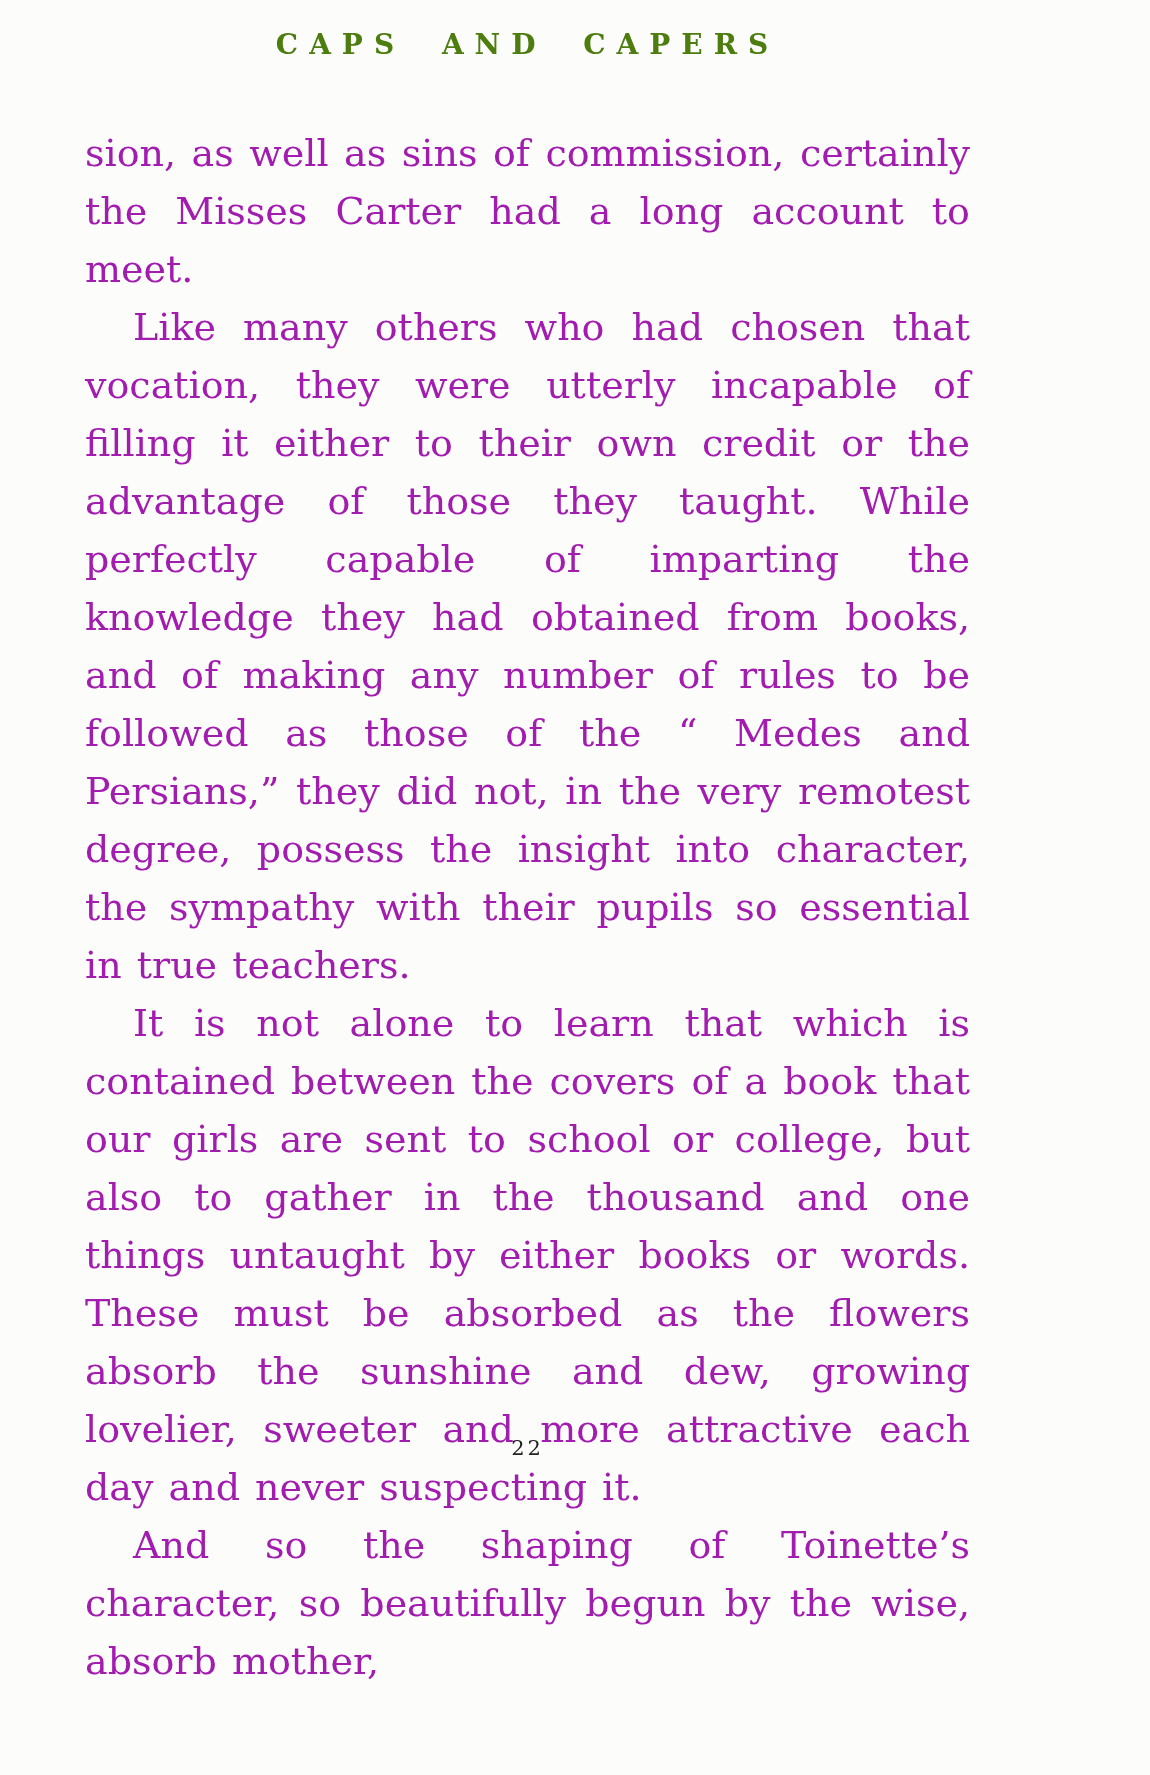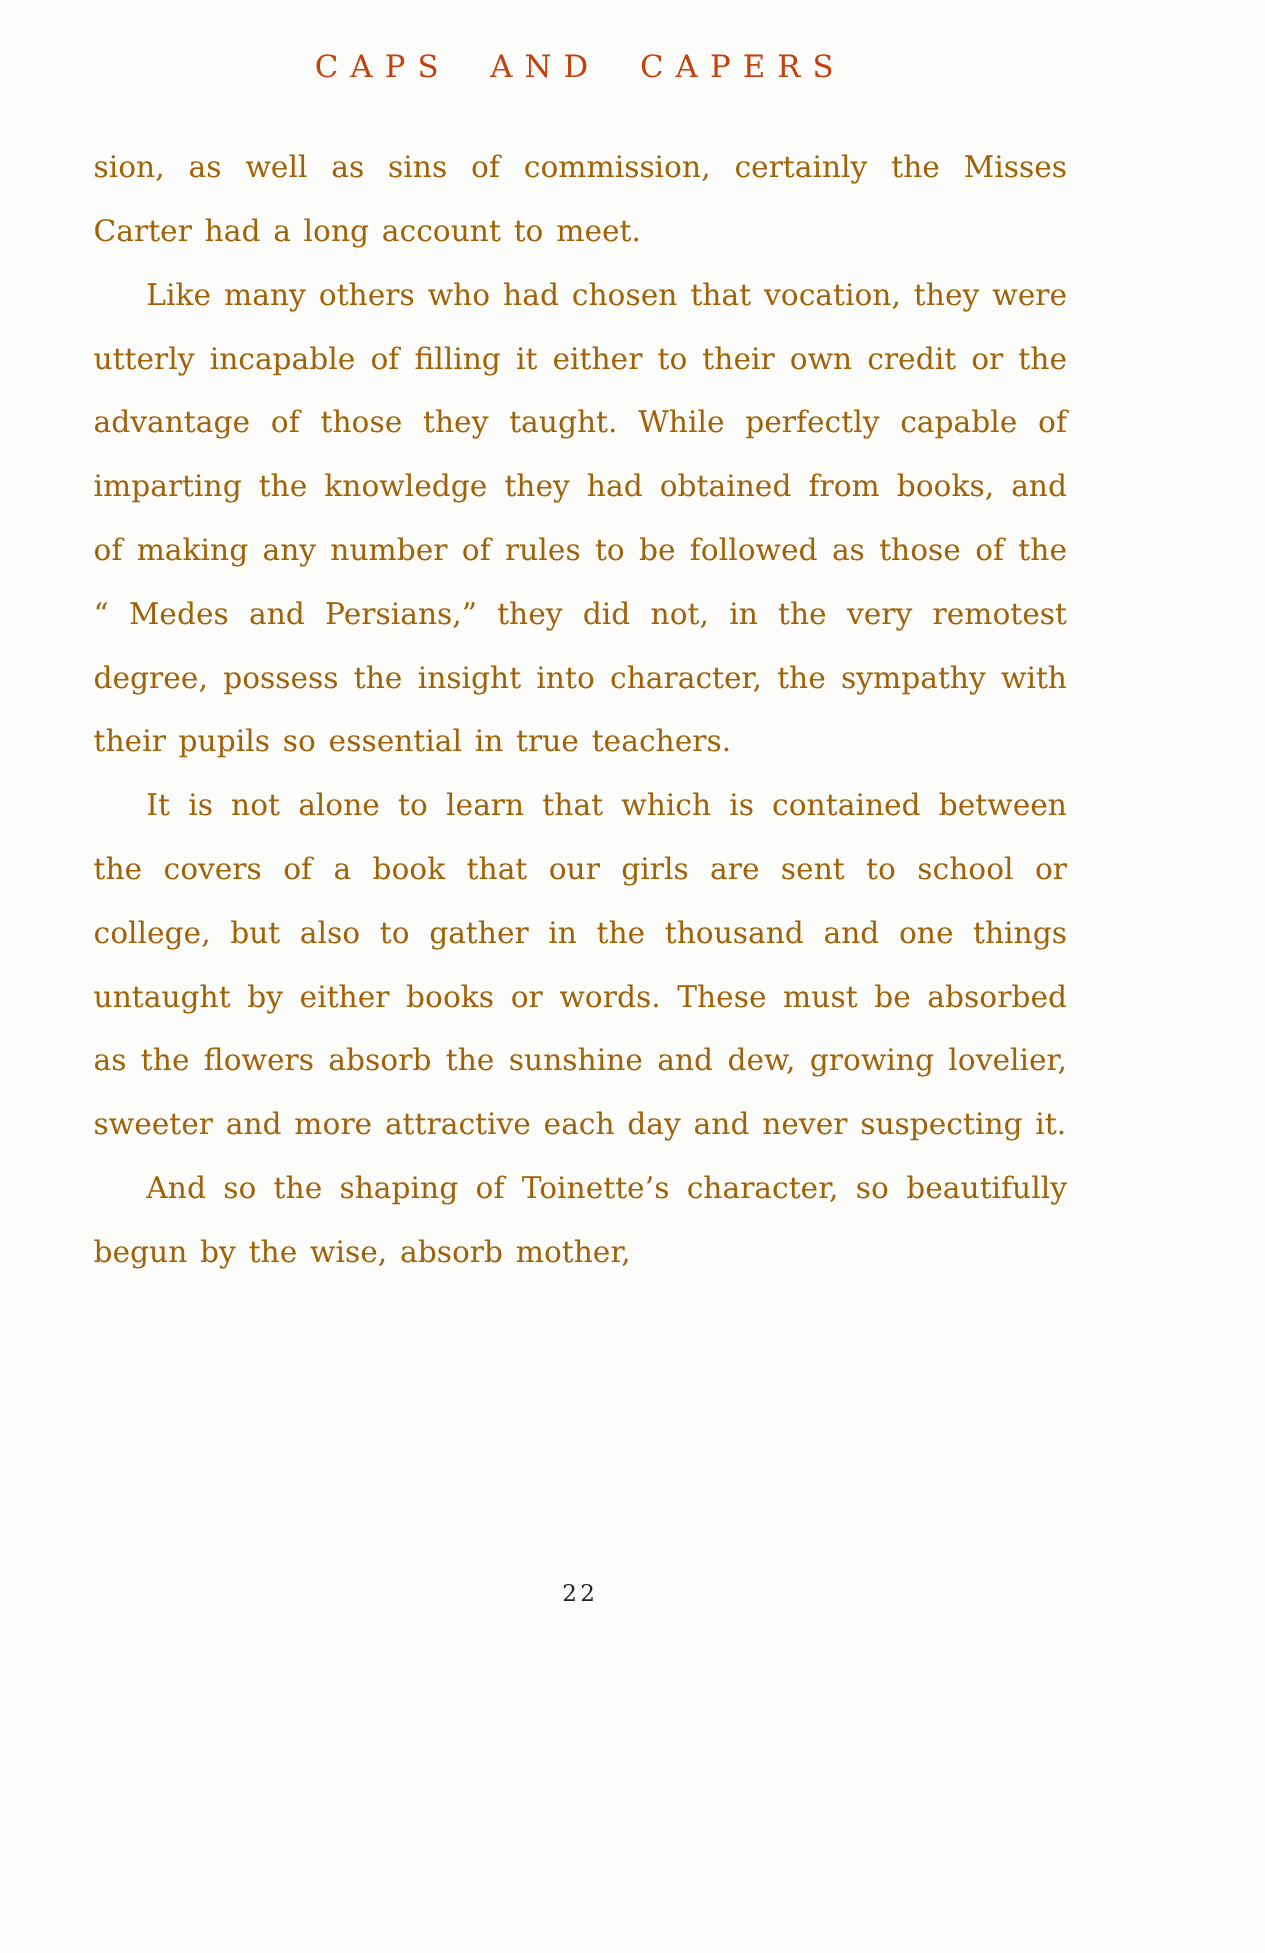--- a/index.html
+++ b/index.html
@@ -15,41 +15,41 @@
     margin: 0 auto;
     background: #fcfcfa;
     box-sizing: border-box;
     font-family: "DejaVu Serif", "Liberation Serif", serif;
     color: #161616;
     overflow: hidden;
   }
 
   .running-header {
     position: absolute;
-    top: 44px;
+    top: 28px;
     left: 85px;
     width: 885px;
     text-align: center;
     font-size: 28px;
-    font-weight: normal;
+    font-weight: bold;
     letter-spacing: 11px;
     word-spacing: 16px;
-    color: #c2410c;
+    color: #4d7c0f;
   }
 
   .text-block {
     position: absolute;
     top: 124px;
     left: 85px;
     width: 885px;
-    font-size: 27px;
+    font-size: 38px;
     line-height: 58px;
     text-align: justify;
     word-spacing: 3px;
-    color: #a16207;
+    color: #a21caf;
   }
 
   .text-block p {
     margin: 0;
     padding: 0;
   }
 
   .text-block p.indent {
     text-indent: 48px;
   }

